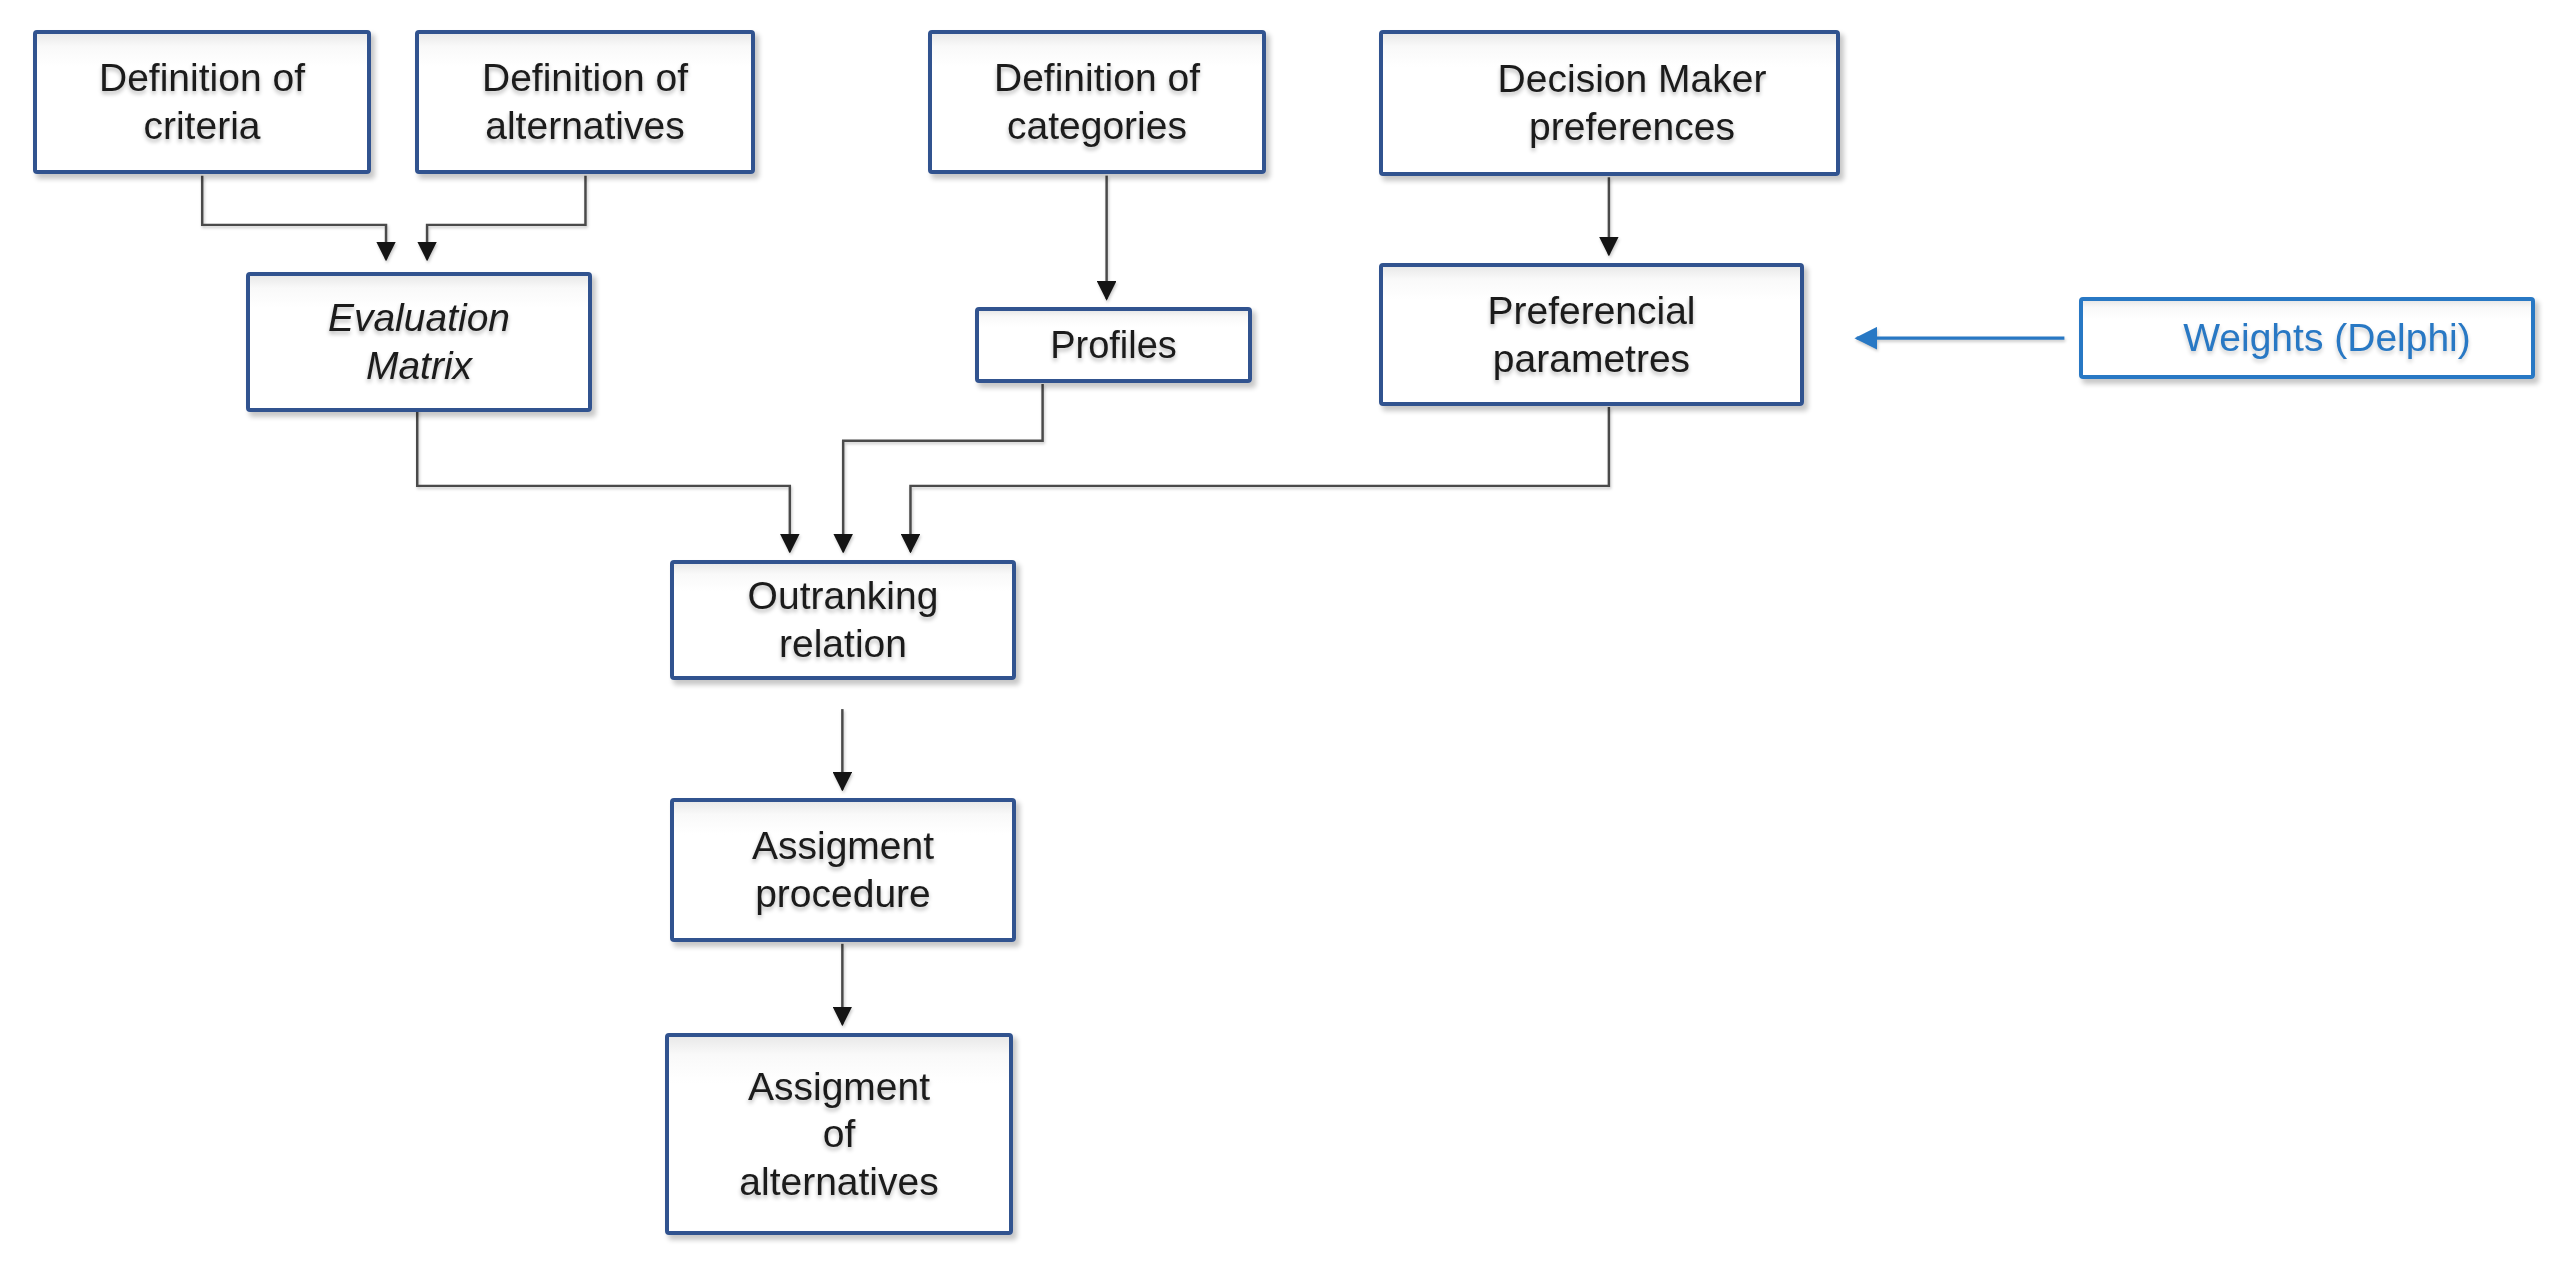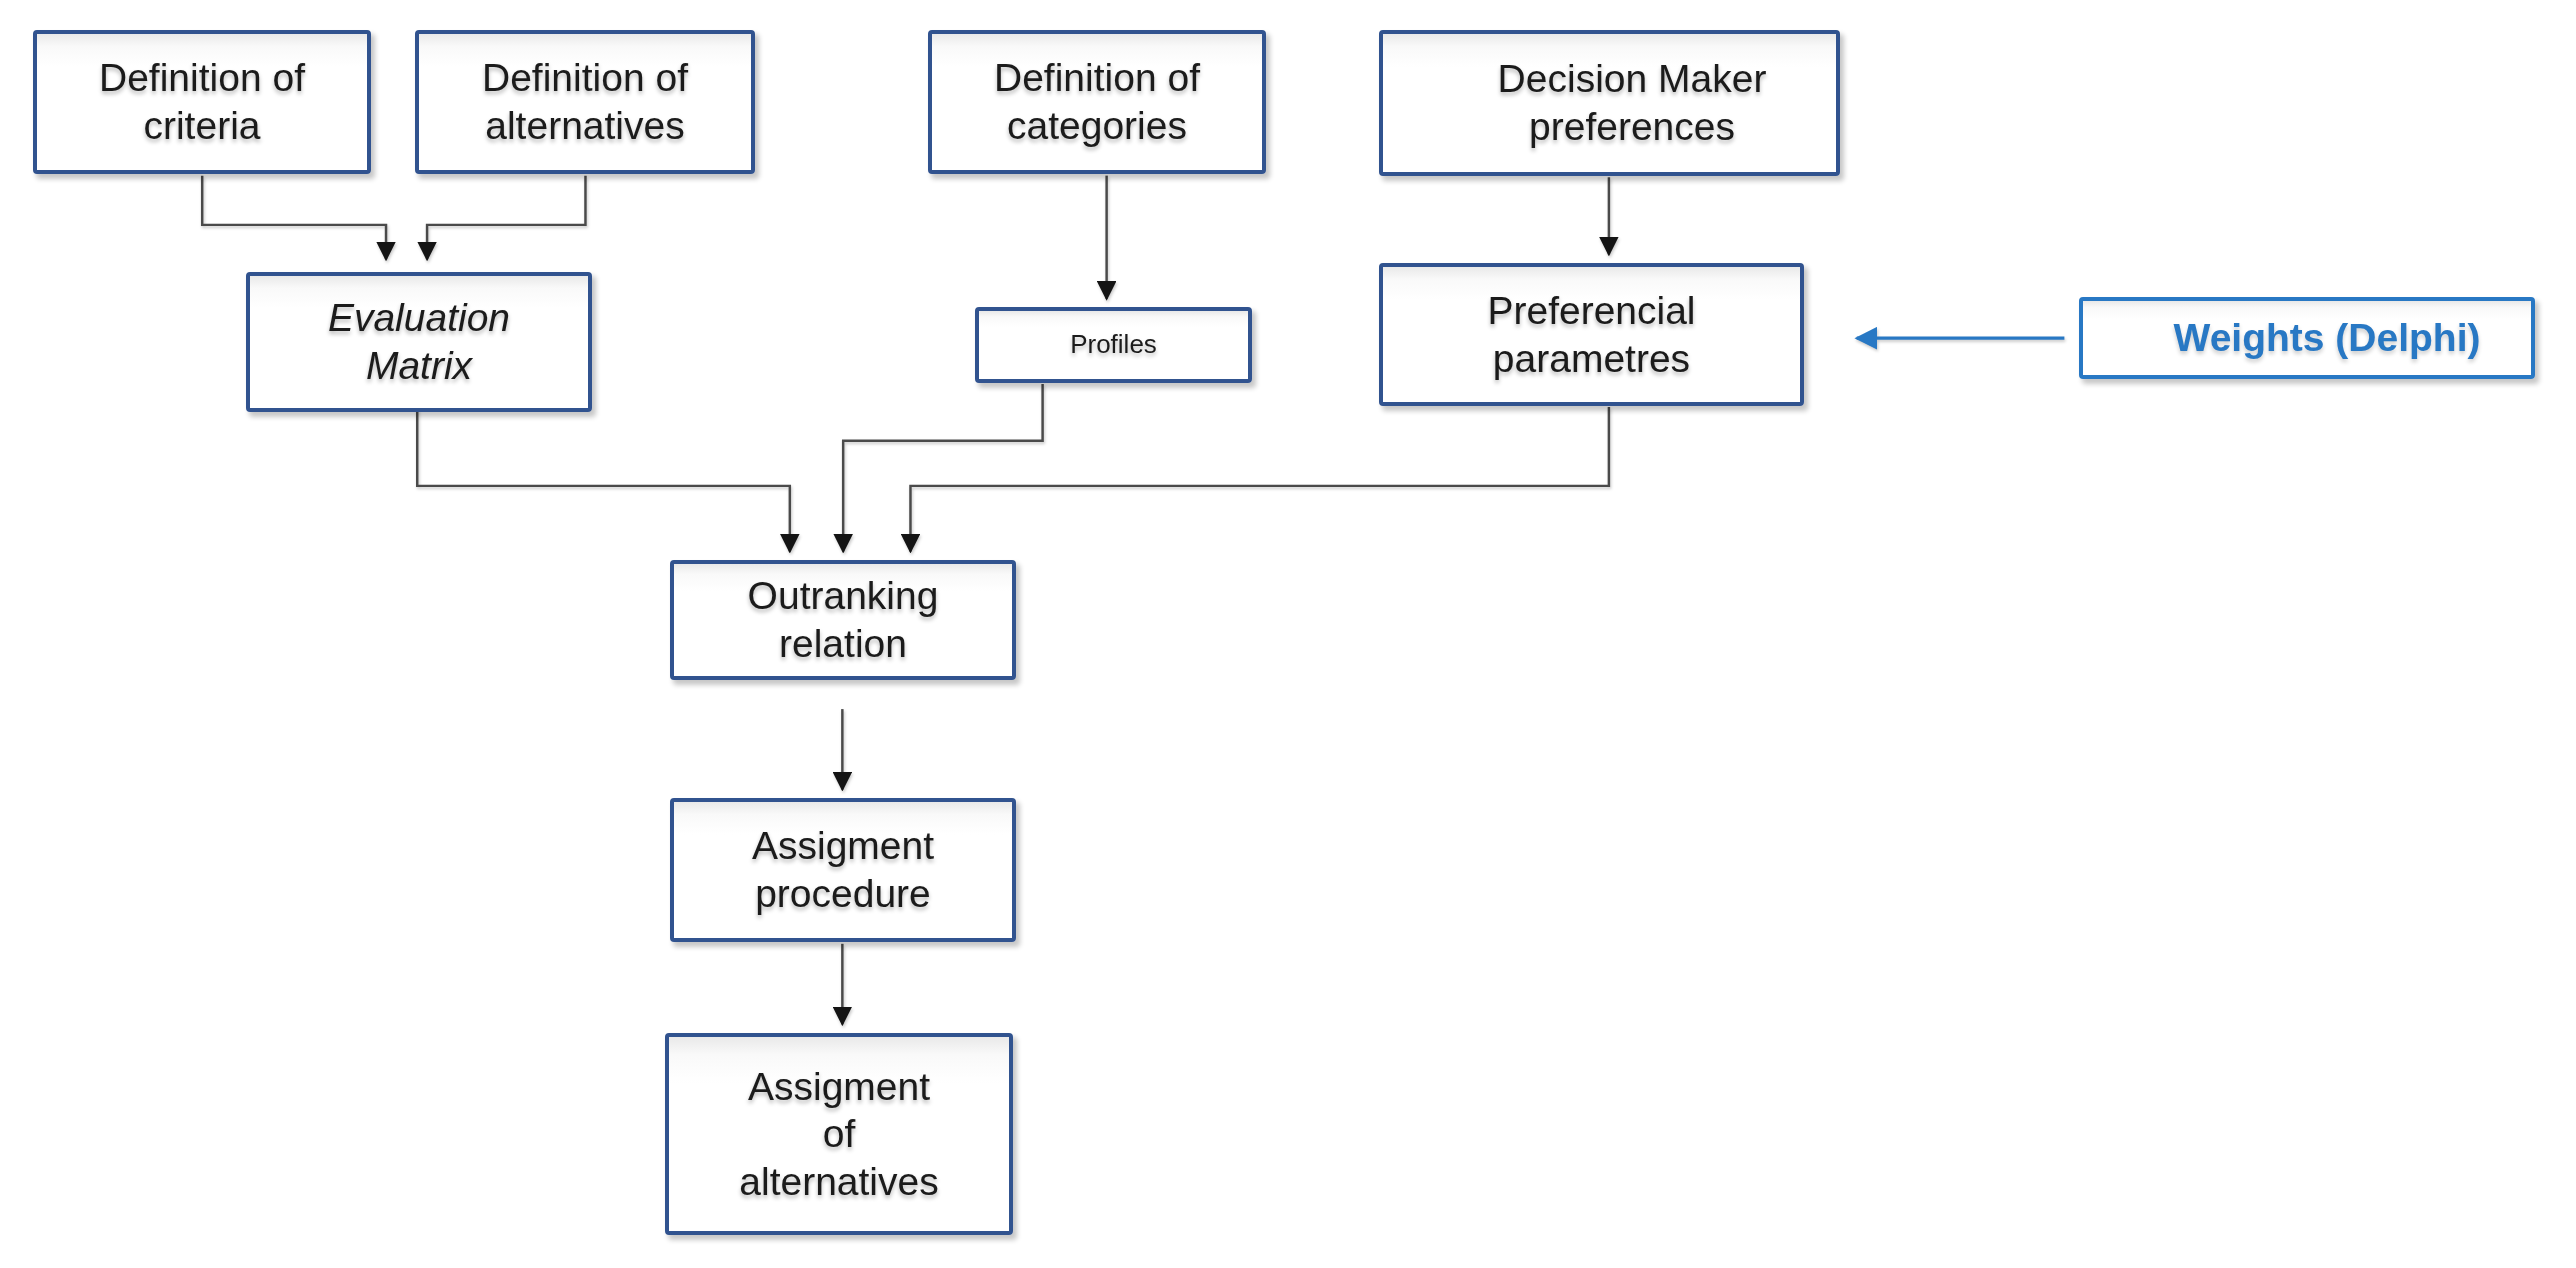--- a/index.html
+++ b/index.html
@@ -38,26 +38,26 @@
     white-space: pre-line;
     text-shadow: 0 3.3px 4.1px rgba(0,0,0,0.28);
   }
 
   
   .b1  { left: 33px;   top: 29.6px;   width: 338px; height: 144px; }
   .b2  { left: 415px;  top: 29.6px;   width: 340px; height: 144px; }
   .b3  { left: 928px; top: 29.6px;   width: 338px; height: 144px; }
   .b4  { left: 1379px; top: 29.6px;   width: 461px; height: 146px; padding-left: 45px; }
   .b5  { left: 246px;  top: 272px;  width: 346px; height: 140px; font-style: italic; }
-  .b6  { left: 975px; top: 307px;  width: 277px; height: 76px;  font-size: 26px; }
+  .b6  { left: 975px; top: 307px;  width: 277px; height: 76px;  font-size: 38px; }
   .b7  { left: 1379px; top: 263px;  width: 425px; height: 143px; }
   .b8  { left: 2079px; top: 297px;  width: 456px; height: 82px;
          border: 4.9px solid var(--accent-blue);
          color: var(--accent-blue);
-         font-weight: 700;
+         font-weight: 400;
          font-size: 39px;
          text-shadow: 0 3.3px 4.1px rgba(0,0,0,0.20); padding-left: 40px; }
   .b9  { left: 670px;  top: 560px;  width: 346px; height: 120px; }
   .b10 { left: 670px;  top: 798px;  width: 346px; height: 144px; }
   .b11 { left: 665px;  top: 1033px; width: 348px; height: 202px; }
 
   svg.connector-layer {
     position: absolute;
     left: 0; top: 0;
     width: 2576px;

